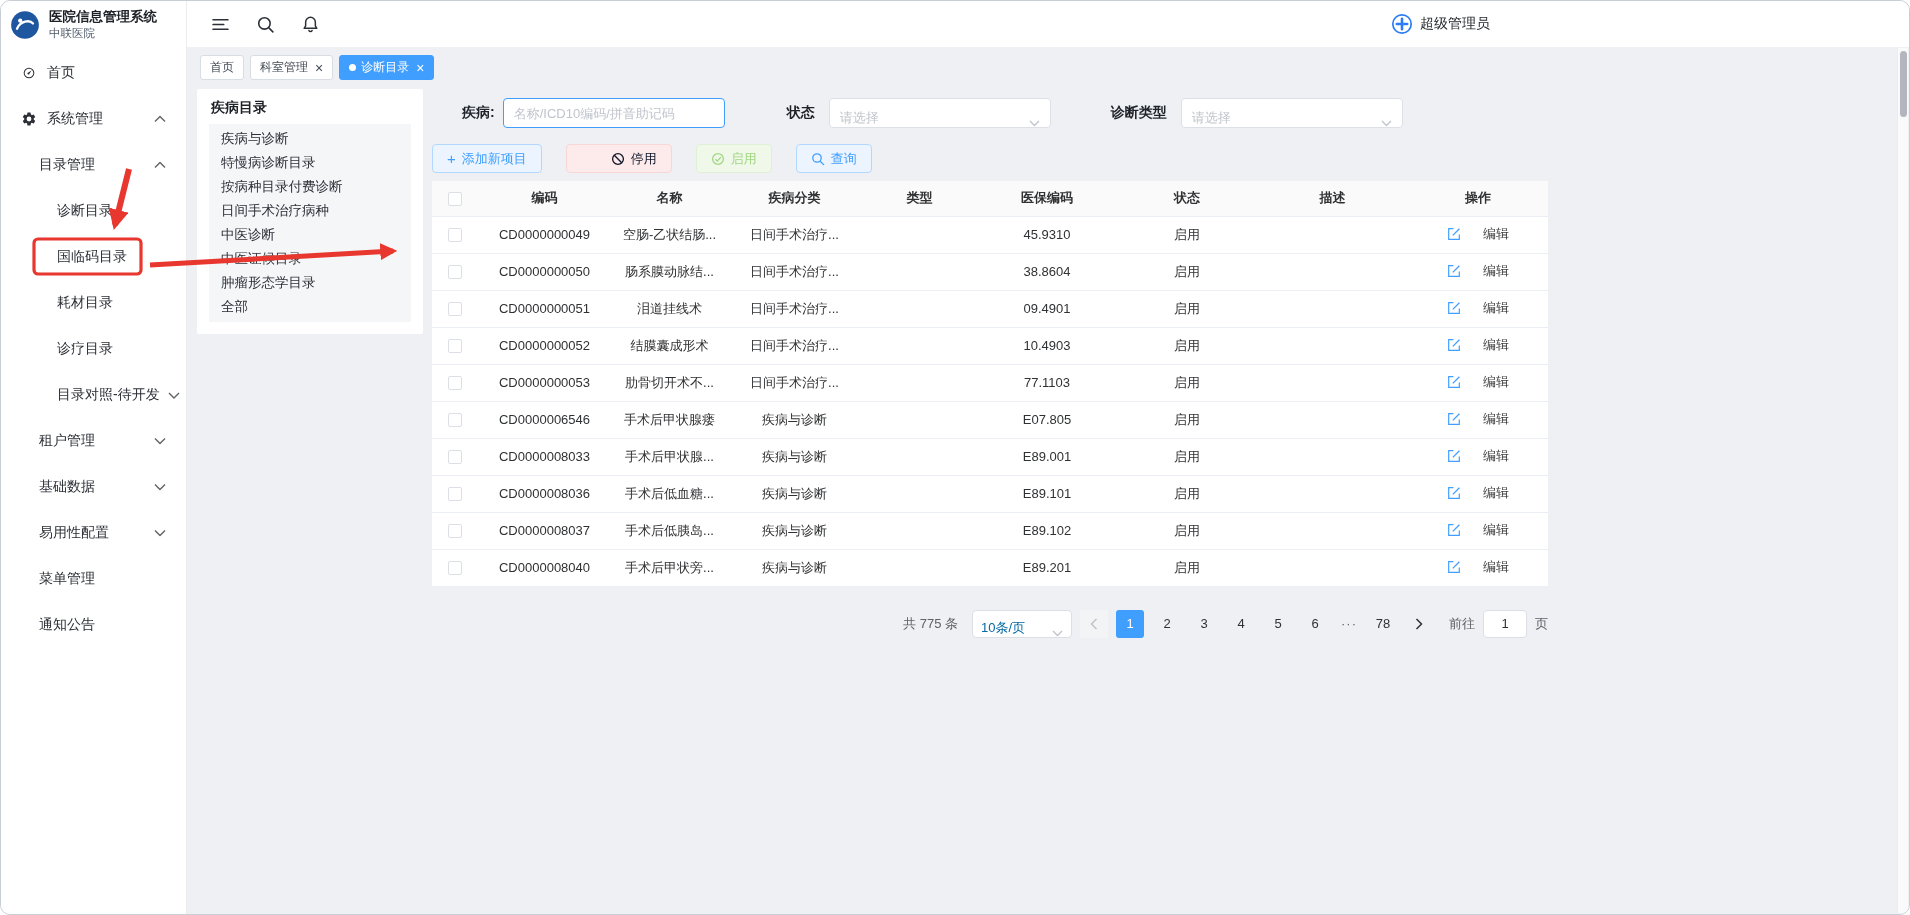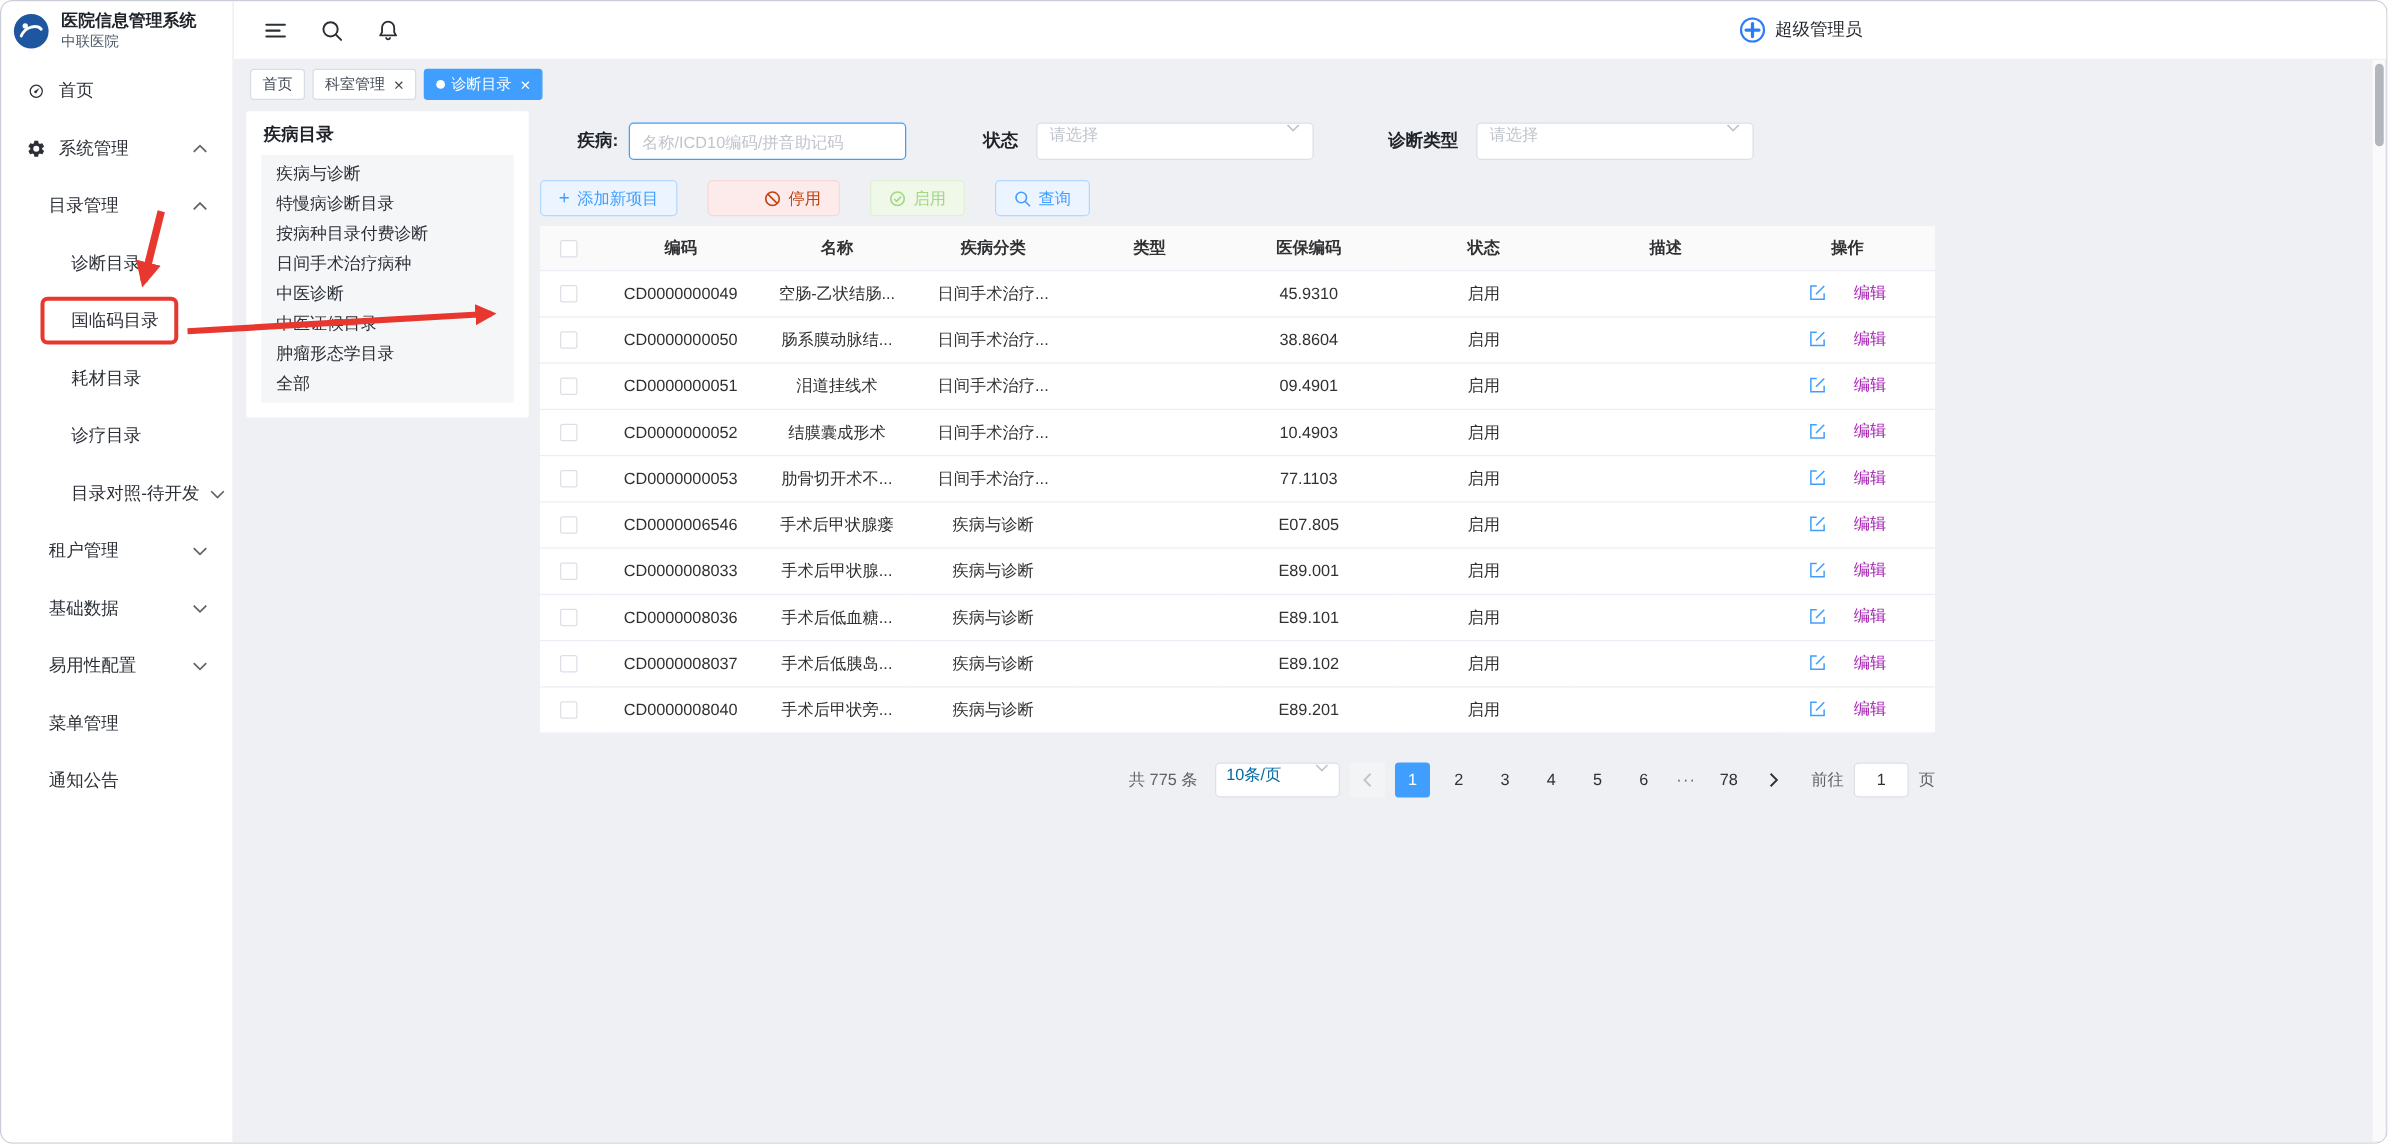--- a/index.html
+++ b/index.html
@@ -50,44 +50,44 @@
   .catalog-list { list-style:none; margin-top:7px; background:#f5f6f8; padding:3px 0; }
   .catalog-item { height:24px; line-height:24px; padding-left:12px; font-size:13.5px; color:#2b2f36; cursor:pointer; }
 
   
   .content { position:absolute; left:245px; top:42px; width:1116px; }
   .filter-row { display:flex; align-items:center; padding-left:30px; margin-top:9px; }
   .filter-label { font-size:14px; font-weight:bold; color:#1f2329; white-space:nowrap; }
   .filter-input { width:222px; height:30px; border:1px solid #409eff; border-radius:4px;
                   margin-left:8px; padding:1px 10px; font-size:13px; color:#333; outline:none; background:#fff; }
   .filter-input::placeholder { color:#c0c4cc; }
-  .select { display:flex; align-items:flex-start; justify-content:space-between; width:222px; height:30px;
+  .select { display:flex; align-items:flex-end; justify-content:space-between; width:222px; height:30px;
             background:#fff; border:1px solid #dcdfe6; border-radius:4px; padding:0 10px; cursor:pointer; }
   .select-text { font-size:13px; color:#c0c4cc; }
   .ml-status { margin-left:62px; } .ml-type { margin-left:60px; } .ml-sel { margin-left:14px; }
 
   .btn-row { display:flex; gap:24px; margin-top:16px; }
   .btn { display:inline-flex; align-items:center; gap:6px; height:29px; padding:0 14px;
          border-radius:4px; font-size:13px; cursor:pointer; border:1px solid transparent; }
   .btn svg { display:block; }
   .btn-add    { background:#ecf5ff; border-color:#b3d8ff; color:#409eff; }
-  .btn-disable{ background:#fdeaea; border-color:#f8d7d7; color:#c2410c;padding-left:44px; }
+  .btn-disable{ background:#fdeaea; border-color:#f8d7d7; color:#0f172a;padding-left:44px; }
   .btn-enable { background:#eff8e9; border-color:#e0f0d4; color:#a2d783; }
   .btn-query  { background:#ecf5ff; border-color:#b3d8ff; color:#409eff; }
   .btn-plus { font-size:15px; line-height:1; }
 
   .table-wrap { margin-top:8px; background:#fff; border-radius:2px; }
   table { width:1116px; border-collapse:collapse; table-layout:fixed;padding-left:34px; }
   th { height:35px; background:#fafafa; font-size:13px; font-weight:bold; color:#303133;
        text-align:center; border-bottom:1px solid #ebeef5; }
   td { height:37px; font-size:13px; color:#303133; text-align:center;
        border-bottom:1px solid #ebeef5; overflow:hidden; white-space:nowrap; }
   .checkbox { display:inline-block; width:14px; height:14px; border:1px solid #dcdfe6;
               border-radius:2px; background:#fff; vertical-align:middle; cursor:pointer; }
-  .edit-link { display:inline-flex; align-items:center; gap:22px; color:#a21caf; cursor:pointer; font-size:13px; }
+  .edit-link { display:inline-flex; align-items:center; gap:22px; color:#404040; cursor:pointer; font-size:13px; }
 
   
   .pagination { display:flex; align-items:center; justify-content:flex-end; gap:8px;
                 margin-top:23px; font-size:13px; color:#606266; }
   .pg-total { margin-right:6px; }
   .pg-size { width:100px; height:28px; padding:0 8px; }
   .pg-size .select-text { color:#0369a1; }
   .pg-btn { display:inline-flex; align-items:center; justify-content:center; min-width:28px; height:28px;
             border:none; background:transparent; font-size:13px; color:#303133; cursor:pointer;
             border-radius:3px; font-family:inherit; }

